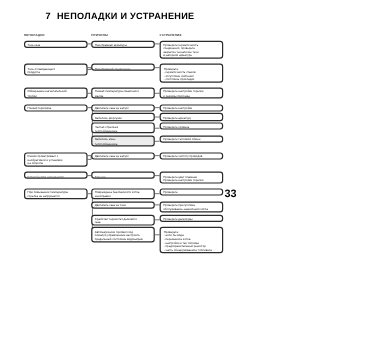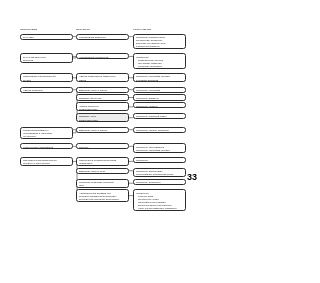--- a/index.html
+++ b/index.html
@@ -19,21 +19,21 @@
     text-align:center;
     font-size:7.6px;font-weight:bold;
     letter-spacing:.25px;
     color:#000;
     white-space:nowrap;
   }
   .title-row .num{margin-right:5px;}
 
   
   .folio{
-    position:absolute;right:3px;top:172px;
+    position:absolute;right:3px;top:156px;
     font-size:9px;font-weight:bold;color:#000;
   }
 
   
   .diagram{position:absolute;left:0;top:0;width:200px;height:283px;}
   .lines{position:absolute;left:0;top:0;width:200px;height:283px;}
 
   
   .colhead{
     position:absolute;
@@ -58,20 +58,23 @@
     white-space:pre-line;
   }
   .box.shaded{background:#ededed;}
   .box.list{padding-left:2.4px;}
 </style>
 </head>
 <body>
 
 <div class="page">
 
+  <div class="title-row">
+    <span class="num">7</span><span>НЕПОЛАДКИ И УСТРАНЕНИЕ</span>
+  </div>
 
   <div class="folio">33</div>
 
   <div class="diagram">
     <svg class="lines" viewBox="0 0 200 283" preserveAspectRatio="none">
         <line x1="129" x2="133" y1="36.6" y2="36.6" stroke="#2b2b2b" stroke-width="0.55"></line>
         <line x1="73" x2="76" y1="36.6" y2="36.6" stroke="#2b2b2b" stroke-width="0.55"></line>
         <line x1="129" x2="133" y1="56.400000000000006" y2="56.400000000000006" stroke="#2b2b2b" stroke-width="0.55"></line>
         <line x1="73" x2="76" y1="56.400000000000006" y2="56.400000000000006" stroke="#2b2b2b" stroke-width="0.55"></line>
         <line x1="76" x2="76" y1="57.95" y2="56.400000000000006" stroke="#2b2b2b" stroke-width="0.55"></line>

